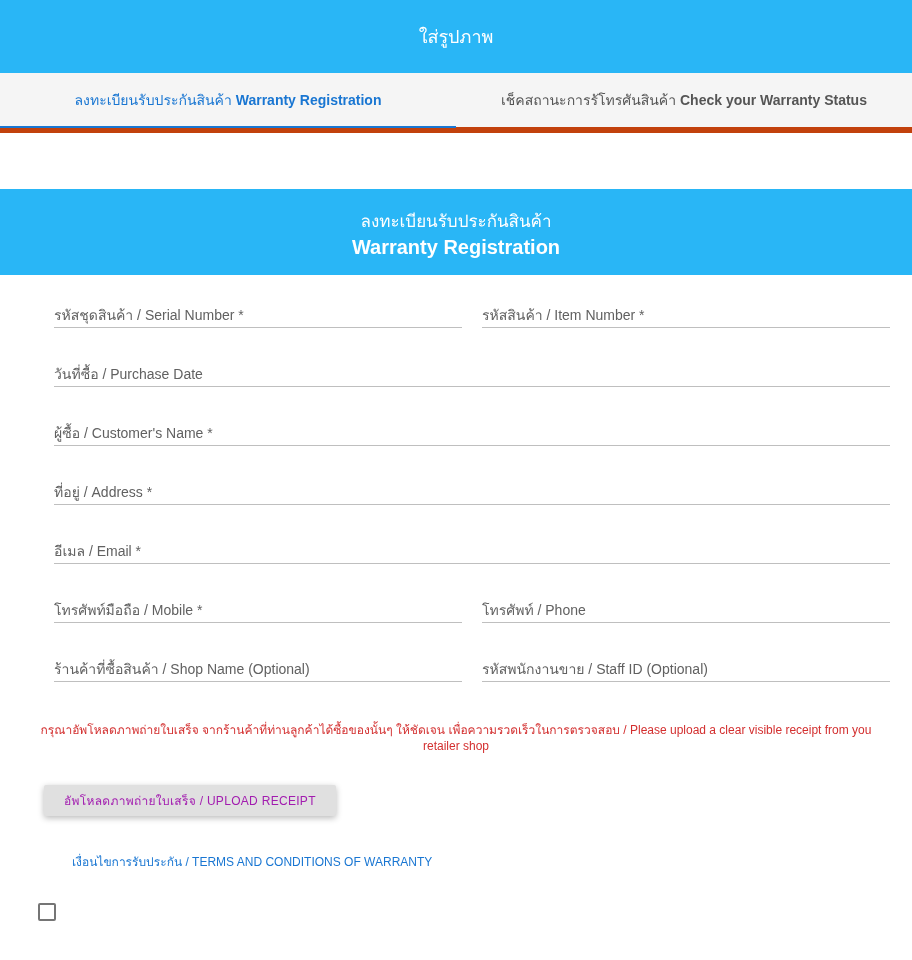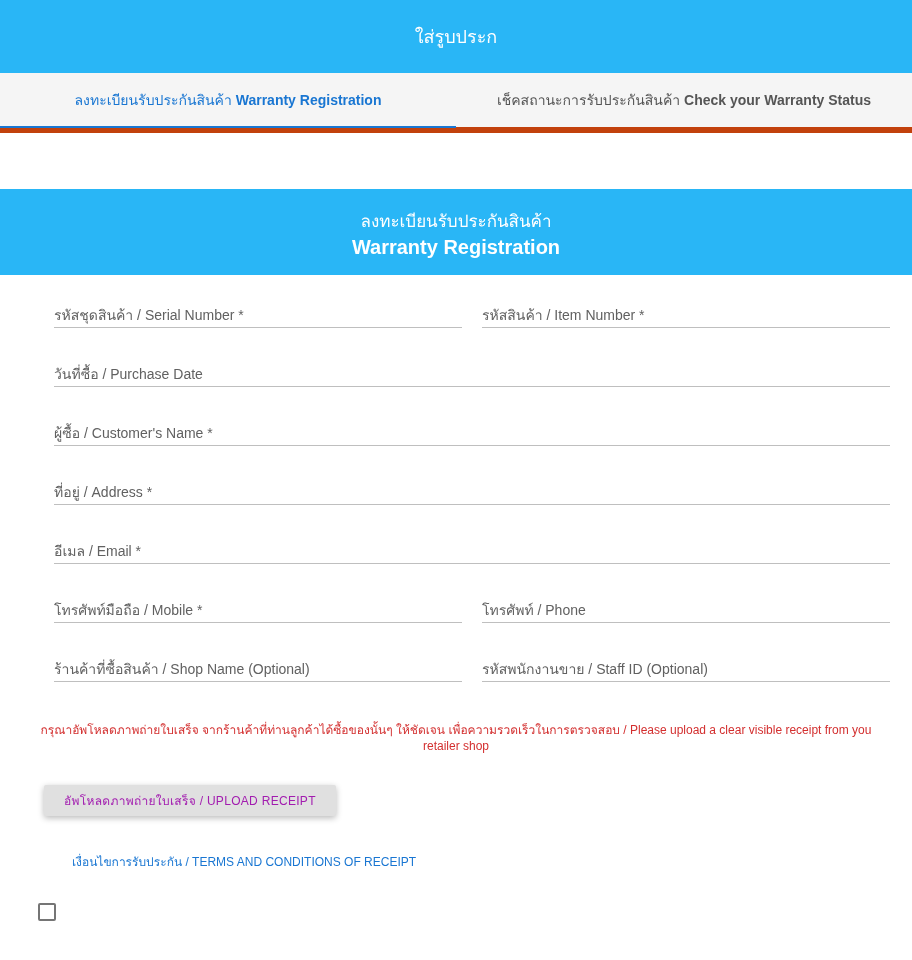--- a/index.html
+++ b/index.html
@@ -115,29 +115,29 @@
     border-radius: 2px;
     cursor: pointer;
     flex-shrink: 0;
   }
   .agree-label { font-size: 14px; color: #333; }
 </style>
 </head>
 <body>
 
 <div class="header-bar">
-  <span>ใส่รูบประก</span>
+  <span>ใส่รูปภาพ</span>
 </div>
 
 <div class="tabs">
   <div class="tab active">
     <span>ลงทะเบียนรับประกันสินค้า </span><span class="tab-bold">Warranty Registration</span>
   </div>
   <div class="tab">
-    <span>เช็คสถานะการรับประกันสินค้า </span><span class="tab-bold">Check your Warranty Status</span>
+    <span>เช็คสถานะการรัโทรศันสินค้า </span><span class="tab-bold">Check your Warranty Status</span>
   </div>
 </div>
 
 <div class="gap"></div>
 
 <div class="card">
   <div class="card-header">
     <div class="line1">ลงทะเบียนรับประกันสินค้า</div>
     <div class="line2">Warranty Registration</div>
   </div>
@@ -185,20 +185,20 @@
         <input type="text" placeholder="รหัสพนักงานขาย / Staff ID (Optional)" style="">
       </div>
     </div>
 
     <div class="notice">กรุณาอัพโหลดภาพถ่ายใบเสร็จ จากร้านค้าที่ท่านลูกค้าได้ซื้อของนั้นๆ ให้ชัดเจน เพื่อความรวดเร็วในการตรวจสอบ / Please upload a clear visible receipt from you retailer shop</div>
 
     <div class="upload-wrap">
       <button class="upload-btn">อัพโหลดภาพถ่ายใบเสร็จ / UPLOAD RECEIPT</button>
     </div>
 
-    <a class="terms-link">เงื่อนไขการรับประกัน / TERMS AND CONDITIONS OF RECEIPT</a>
+    <a class="terms-link">เงื่อนไขการรับประกัน / TERMS AND CONDITIONS OF WARRANTY</a>
 
     <div class="agree-row">
       <div class="checkbox"></div>
     </div>
 
   </div>
 </div>
 
 </body></html>

